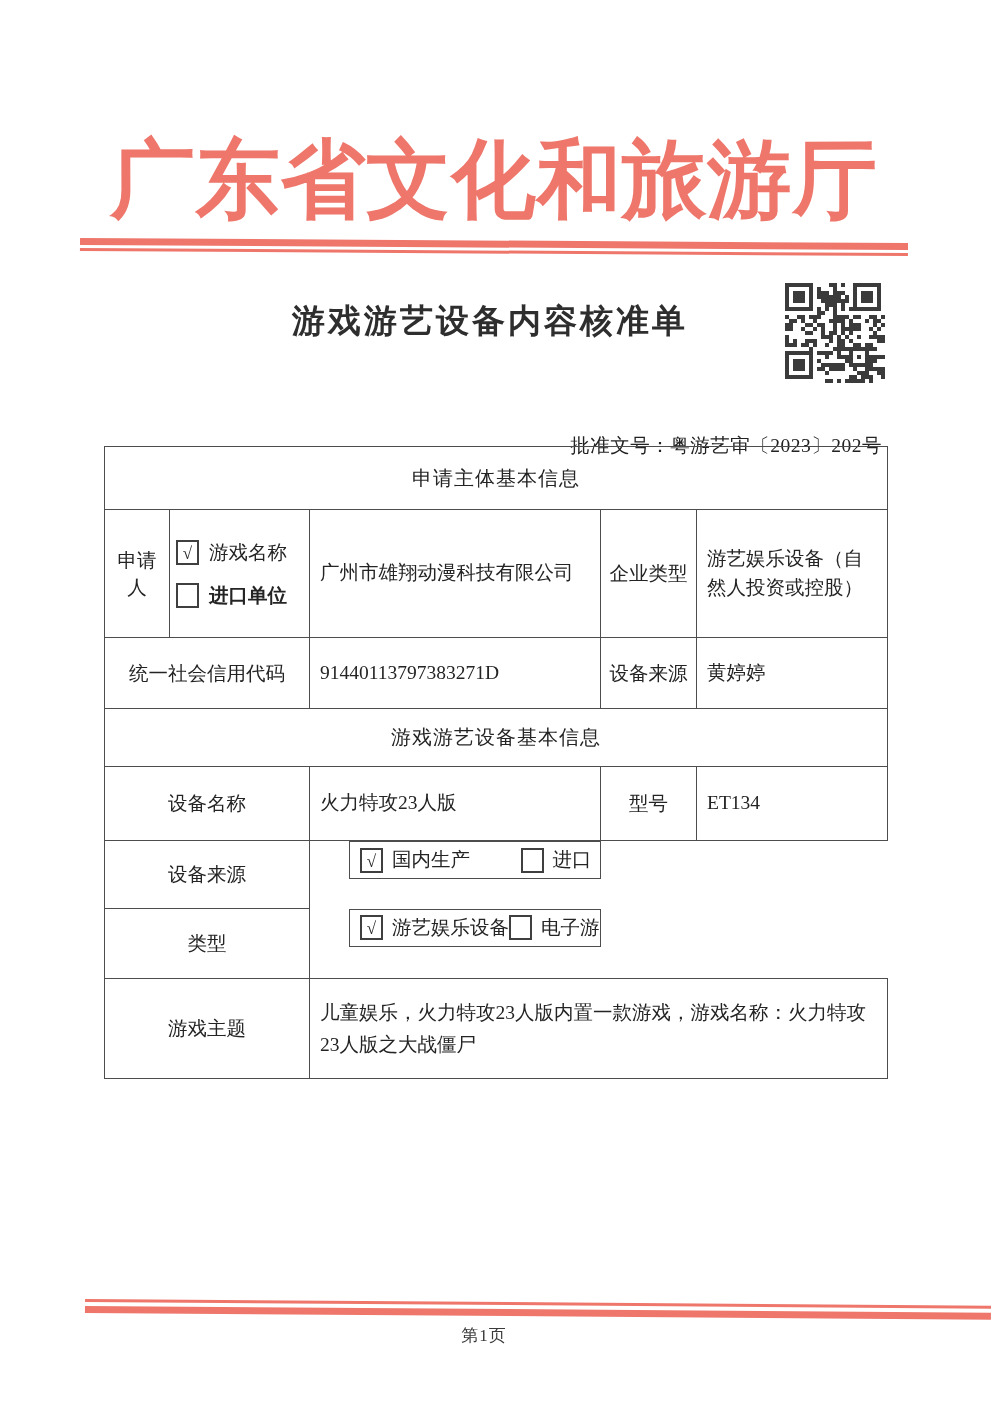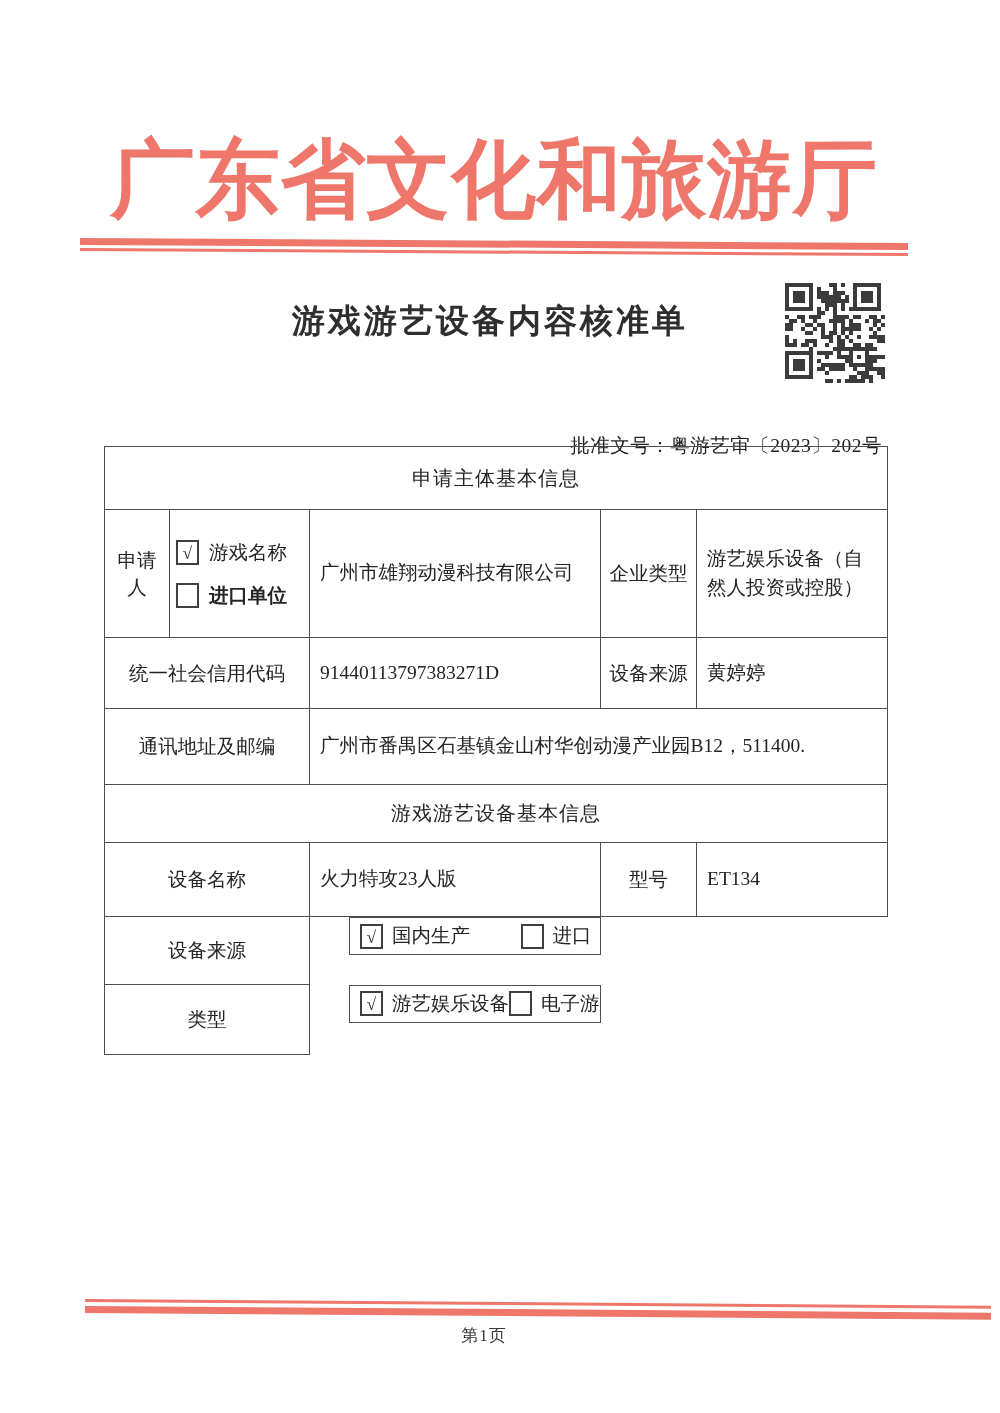--- a/index.html
+++ b/index.html
@@ -432,24 +432,20 @@
     <td class="val">游艺娱乐设备（自然人投资或控股）</td>
   </tr>
 
   <tr class="hr3">
     <td class="lab" colspan="2">统一社会信用代码</td>
     <td class="val">91440113797383271D</td>
     <td class="lab">设备来源</td>
     <td class="val">黄婷婷</td>
   </tr>
 
-  <tr class="hr4">
-    <td class="lab" colspan="2">通讯地址及邮编</td>
-    <td class="val" colspan="3">广州市番禺区石基镇金山村华创动漫产业园B12，511400.</td>
-  </tr>
 
 
   <tr class="hr6">
     <th class="section" colspan="5">游戏游艺设备基本信息</th>
   </tr>
 
   <tr class="hr7">
     <td class="lab" colspan="2">设备名称</td>
     <td class="val">火力特攻23人版</td>
     <td class="lab">型号</td>
@@ -479,20 +475,24 @@
         <span>游艺娱乐设备</span>
       </span>
       <span class="gap"></span>
       <span class="cb-group">
         <span class="cb-box"></span>
         <span>电子游戏设备（机）</span>
       </span>
     </td>
   </tr>
 
+  <tr class="hr10">
+    <td class="lab" colspan="2">游戏主题</td>
+    <td class="val" colspan="3" style="line-height:1.6">儿童娱乐，火力特攻23人版内置一款游戏，游戏名称：火力特攻23人版之大战僵尸</td>
+  </tr>
 </tbody>
   </table>
 
 <div class="foot-rules">
   <div class="thin"></div>
   <div class="thick"></div>
 </div>
 
 <div class="page-num">第1页</div>
 

